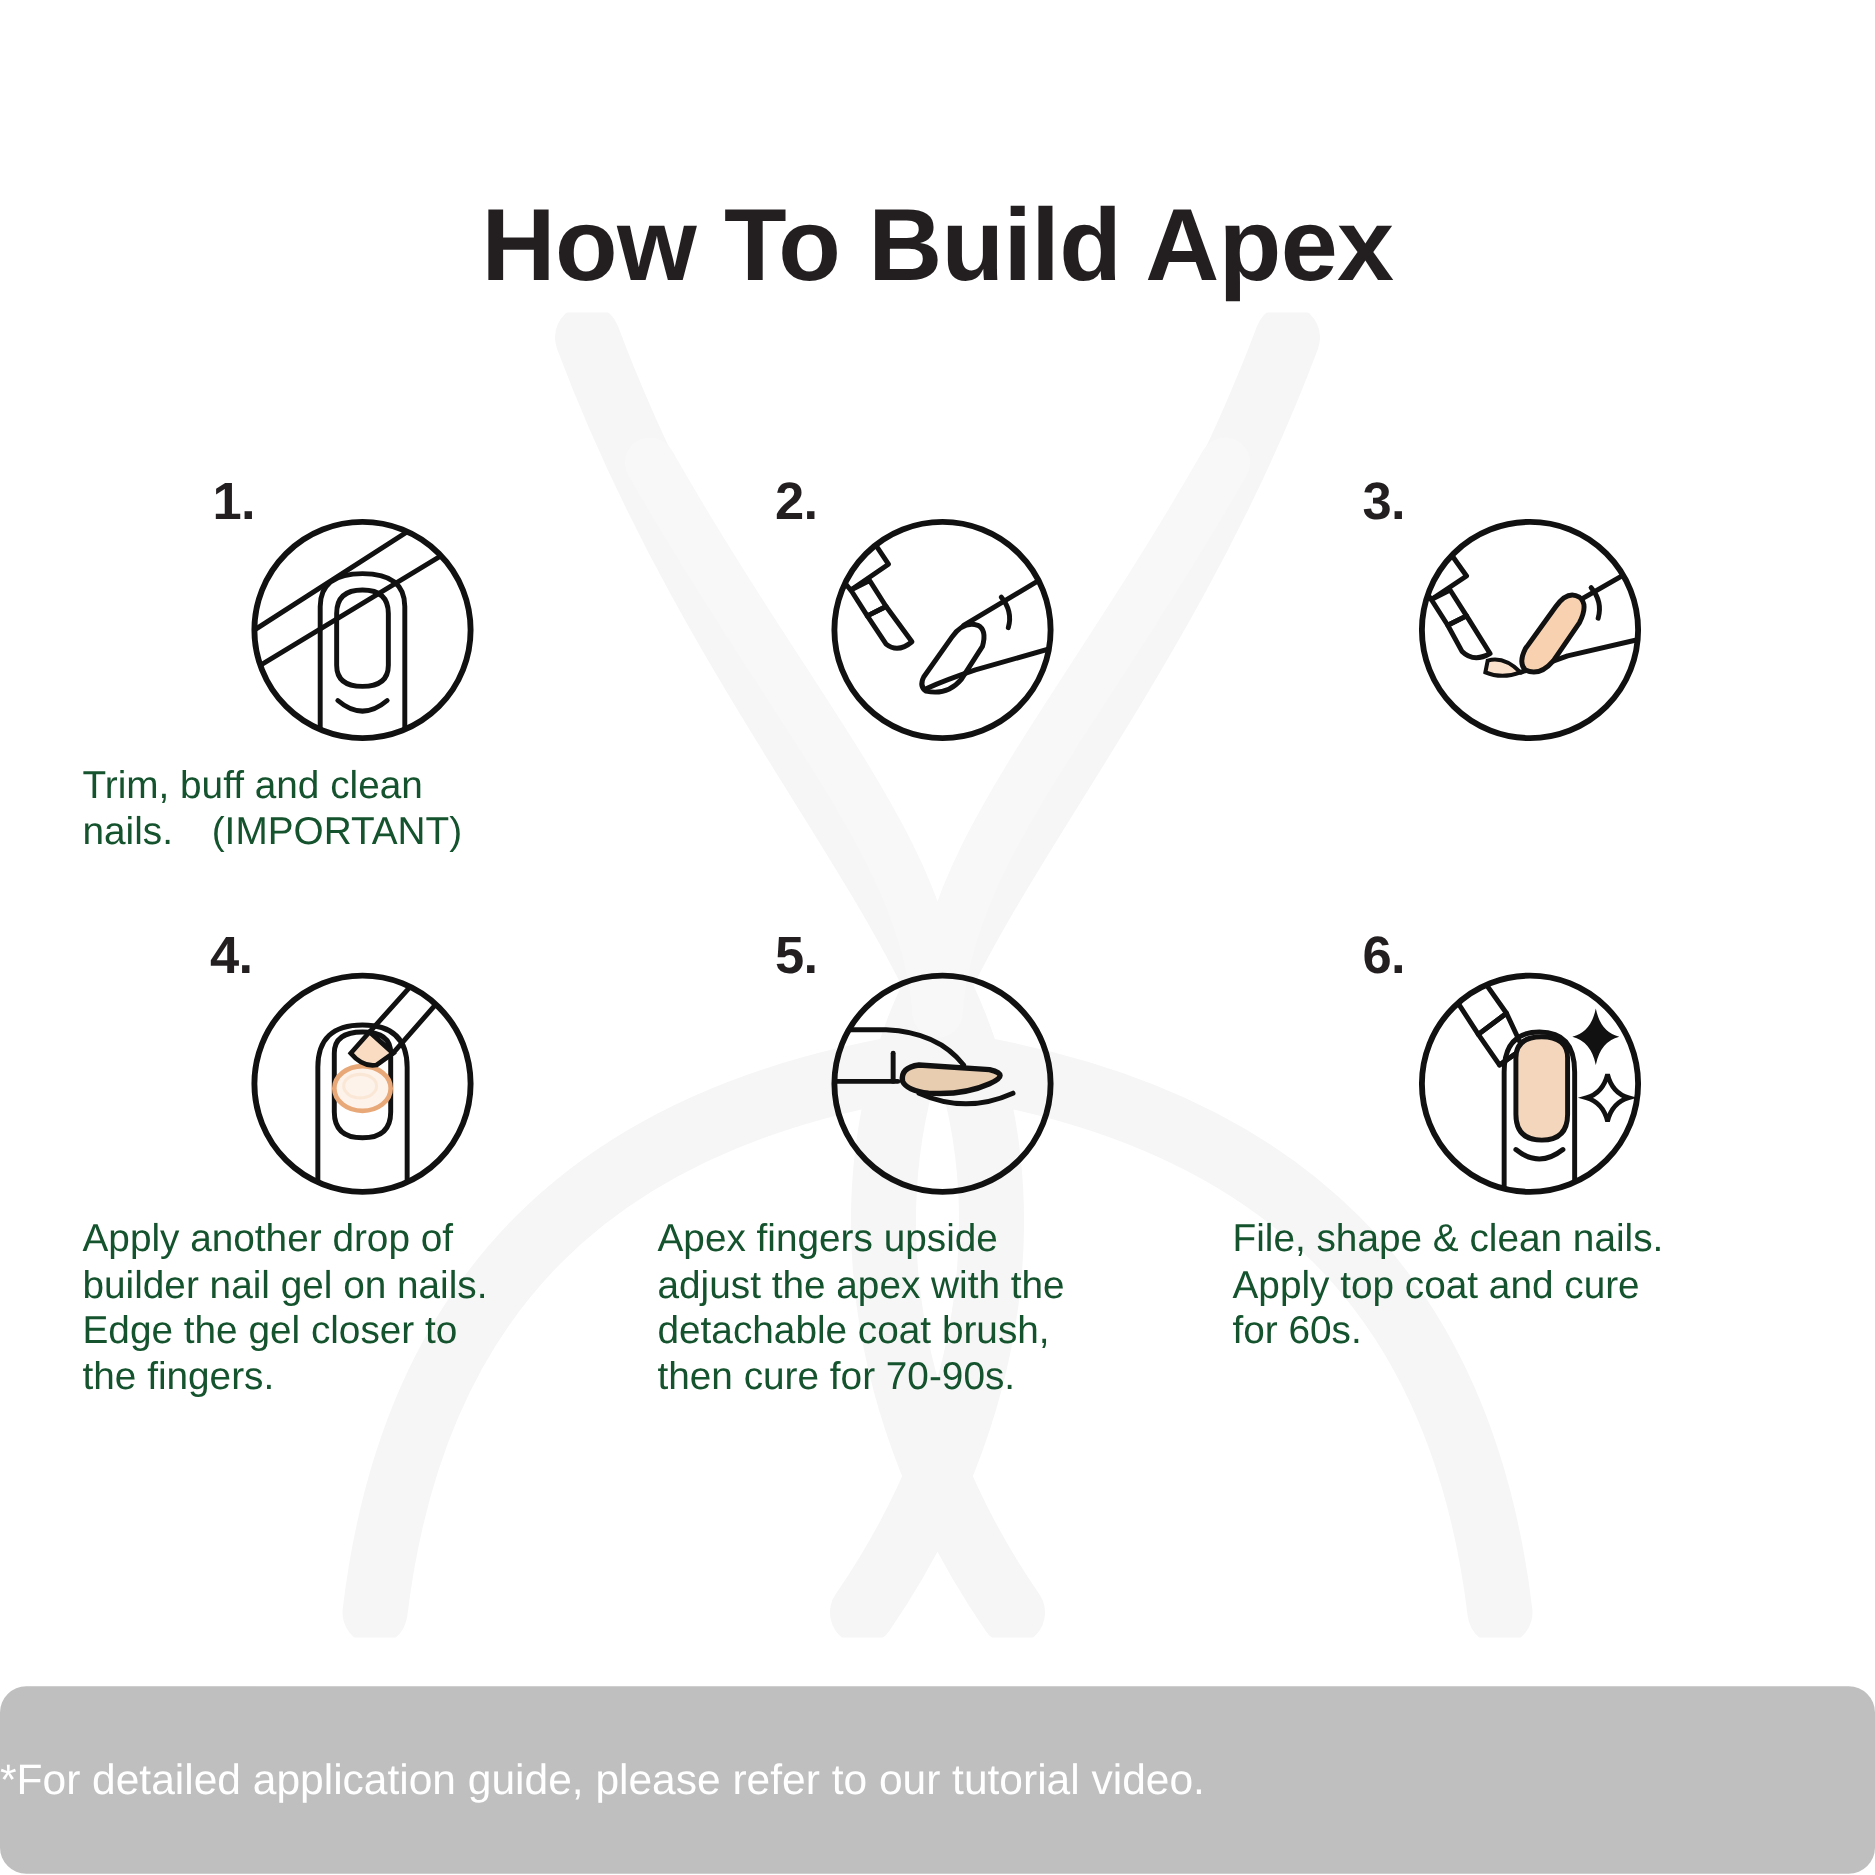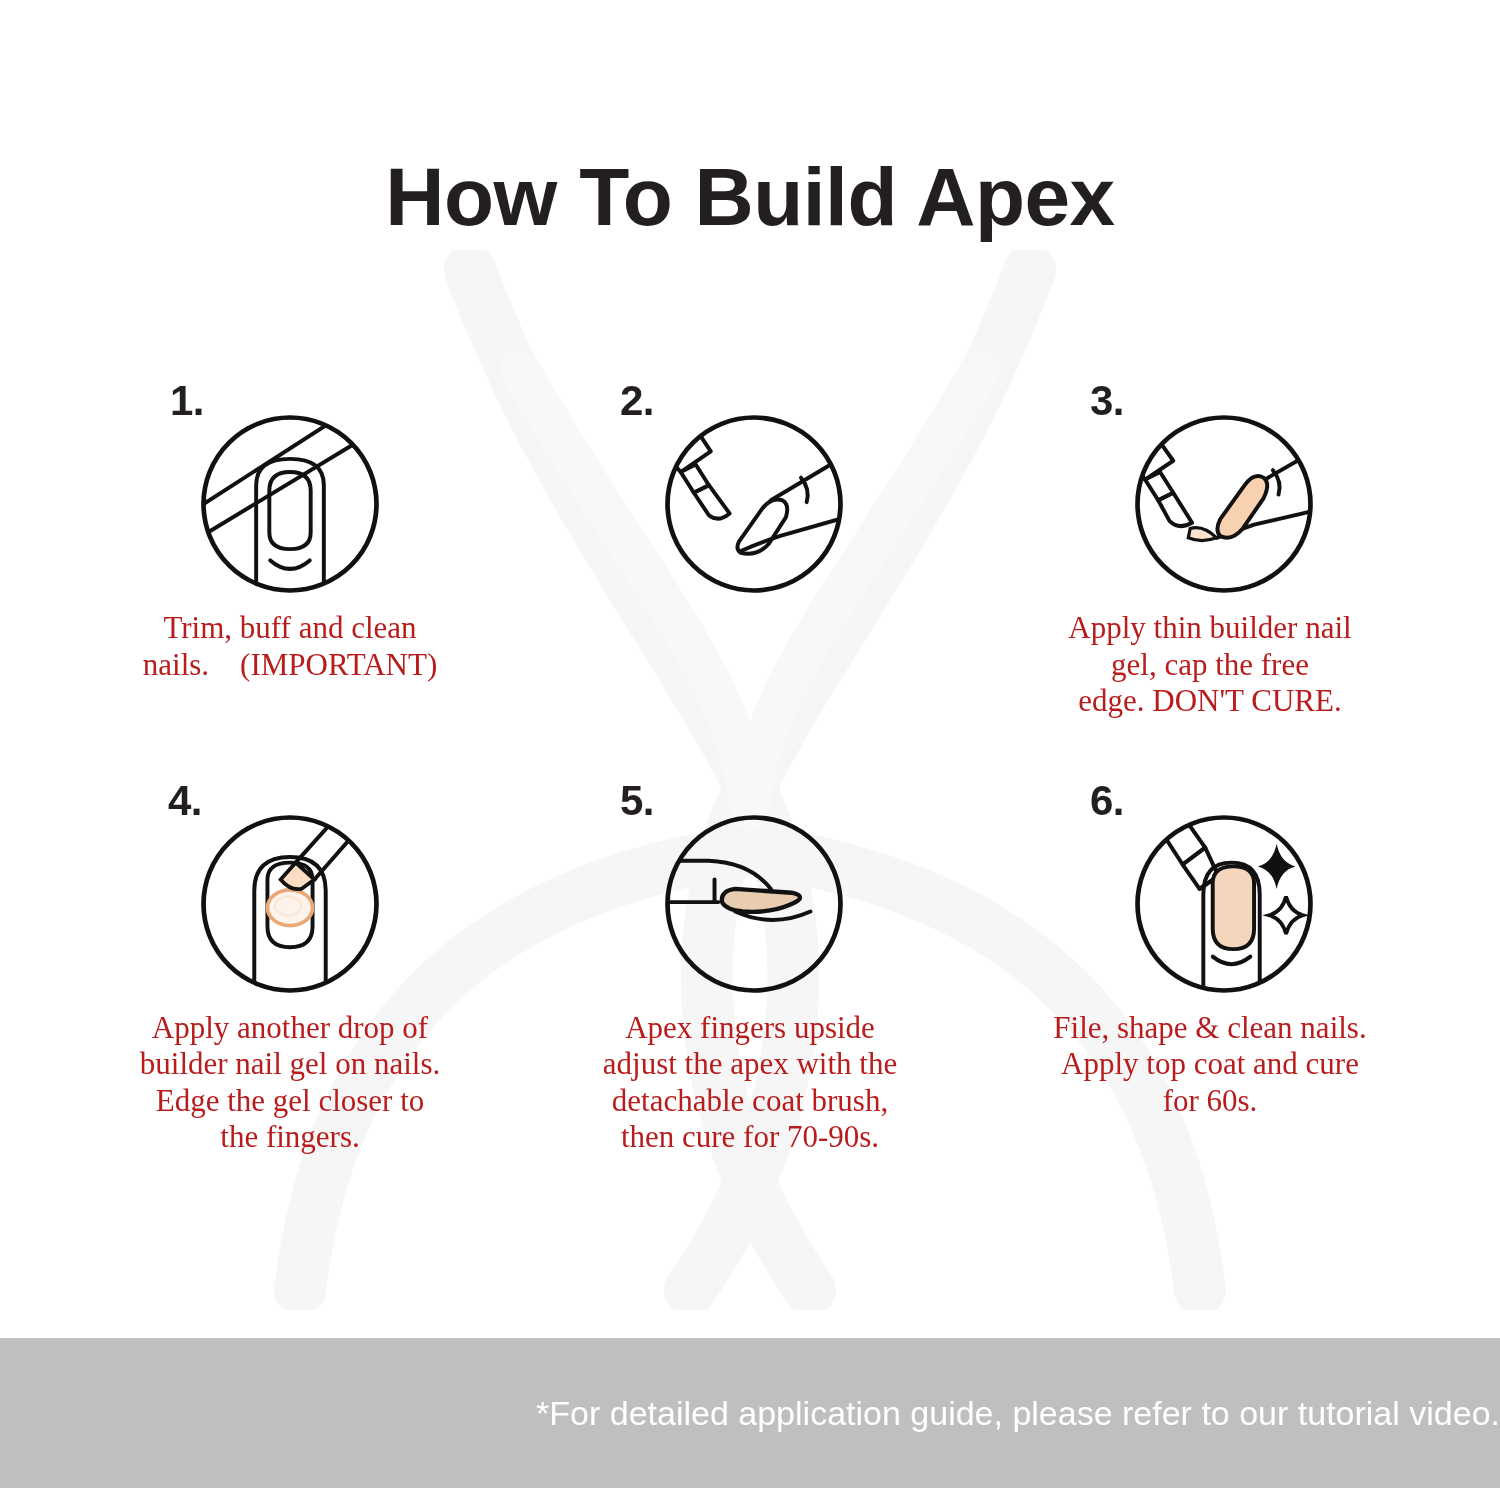--- a/index.html
+++ b/index.html
@@ -91,42 +91,42 @@
   }
 
   .step-3 .circle-wrap { margin-left: 14px; }
   .step-6 .circle-wrap { margin-left: 14px; }
   .step-2 .circle-wrap { margin-left: 4px; }
   .step-5 .circle-wrap { margin-left: 4px; }
 
   .circle-wrap svg { display: block; width: 100%; height: 100%; }
 
   .caption {
-    text-align: center;
     font-size: 31px;
     line-height: 1.18;
-    color: #b91c1c;
-    font-family: Liberation Serif, serif;
+    color: #14532d;
+    font-family: Liberation Sans, sans-serif;
     font-weight: 400;
     padding: 0 6px;
   }
 
   .caption .cl { display: block; white-space: nowrap; }
 
   
   #footer {
     position: absolute;
-    left: 0; bottom: 12px;
+    left: 0; bottom: 1px;
     width: 1500px;
     height: 150px;
     background: #bfbfbf;
     z-index: 4;
     display: flex;
     align-items: center;
-    justify-content: flex-end;
+    justify-content: flex-start;
+    border-radius: 21px;
   }
 
   #footer-text {
     color: #ffffff;
     font-size: 34px;
     font-weight: 400;
     letter-spacing: 0px;
     font-family: "Liberation Sans", sans-serif;
     white-space: nowrap;
   }
@@ -238,25 +238,20 @@
 
                 <path d="M-6 44 L26 26 L46 54 L16 74 Z"></path>
                 <path d="M16 74 L32 66 L46 88 L30 96 Z"></path>
                 <path d="M30 96 L46 88 L66 120 Q52 128 42 118 Z"></path>
               </g>
             </g>
             <circle cx="100" cy="100" r="92" fill="none" stroke="#111111" stroke-width="5"></circle>
           </svg>
         </div>
       </div>
-      <div class="caption">
-        <span class="cl">Apply thin builder nail</span>
-        <span class="cl">gel, cap the free</span>
-        <span class="cl">edge. DON'T CURE.</span>
-      </div>
     </div>
 
     <div class="step step-4">
       <div class="step-head">
         <div class="step-num">4.</div>
         <div class="circle-wrap">
           <svg viewBox="0 0 200 200" xmlns="http://www.w3.org/2000/svg">
             <defs>
               <clipPath id="clip4">
                   <circle cx="100" cy="100" r="92"></circle>

